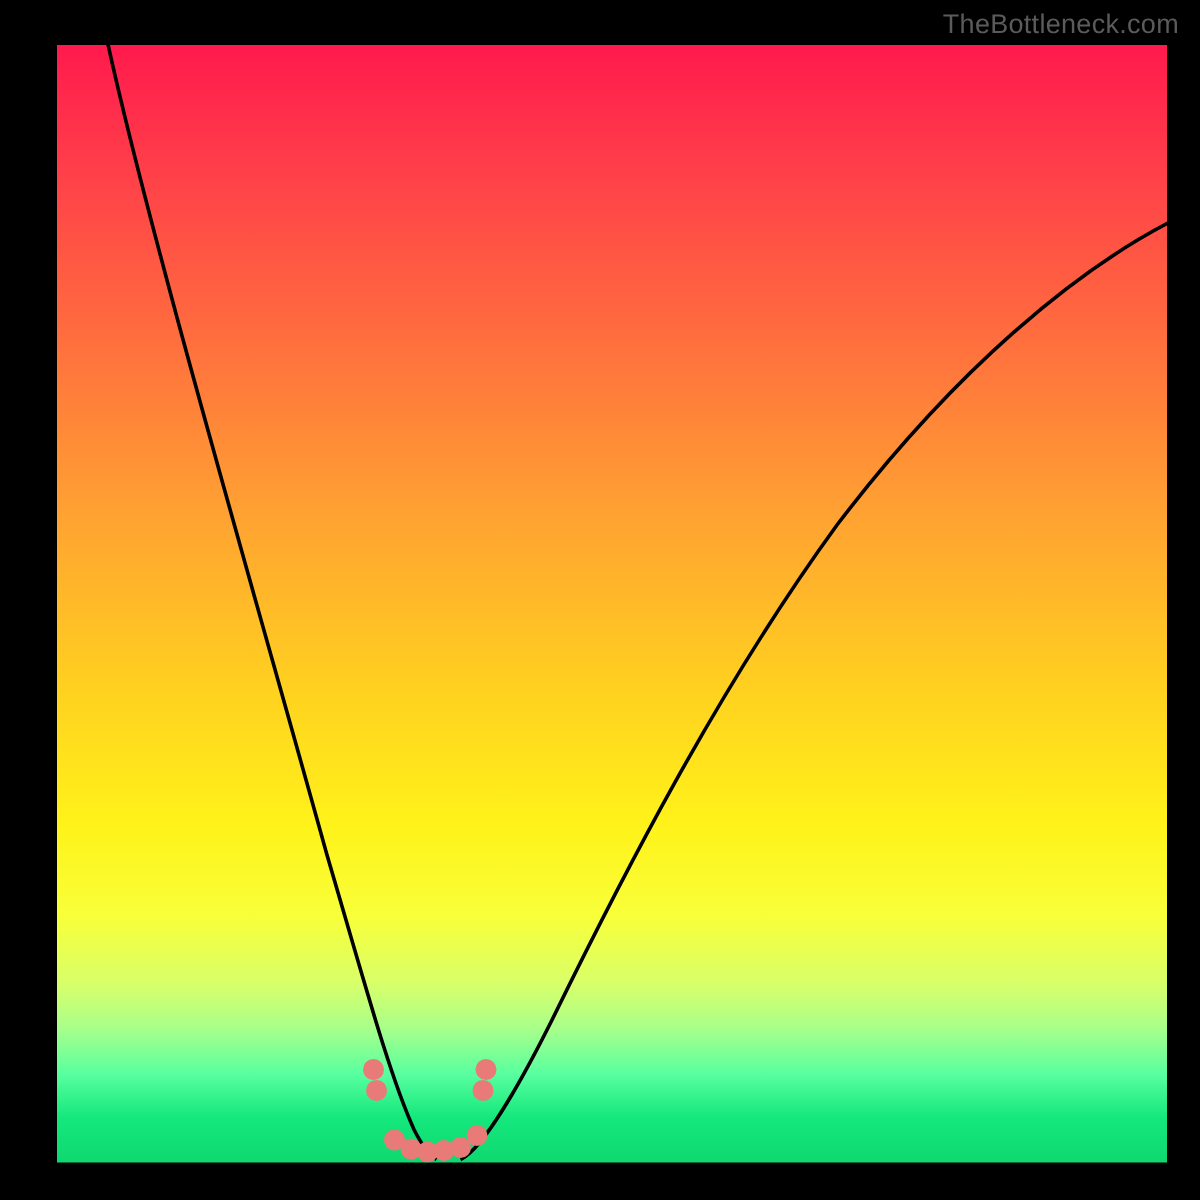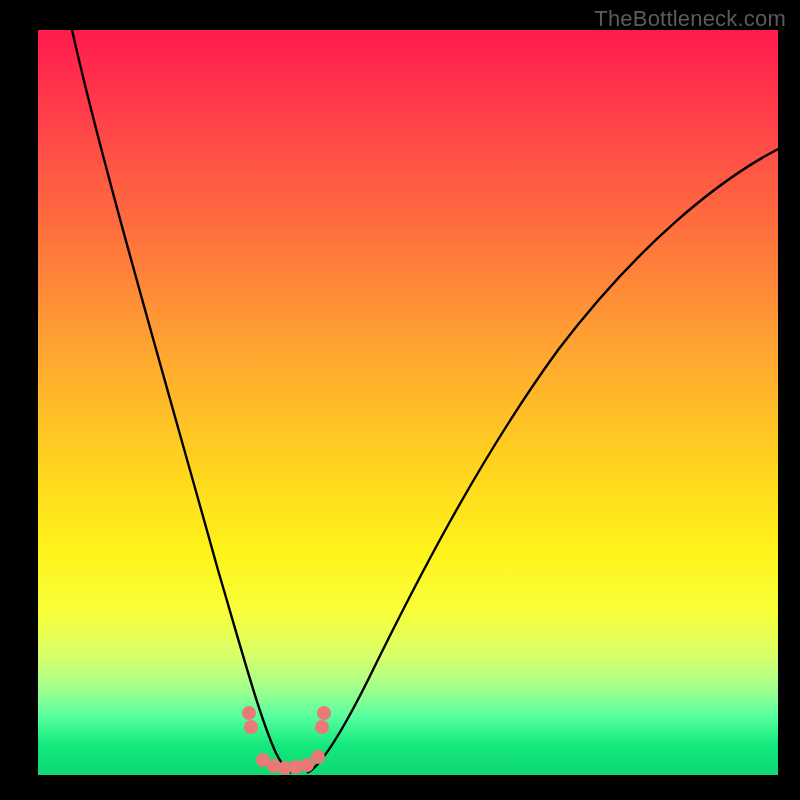--- a/index.html
+++ b/index.html
@@ -38,21 +38,21 @@
       #5affa0 92%,
       #14e87c 96%,
       #0fd870 100%
     );
   }
   .watermark {
     position: absolute;
     top: 6px;
     right: 14px;
     color: #5b5b5b;
-    font-size: 22px;
+    font-size: 18px;
     letter-spacing: 0.2px;
     font-weight: 500;
     user-select: none;
   }
   svg.curve {
     position: absolute;
     left: 0;
     top: 0;
     width: 740px;
     height: 745px;

